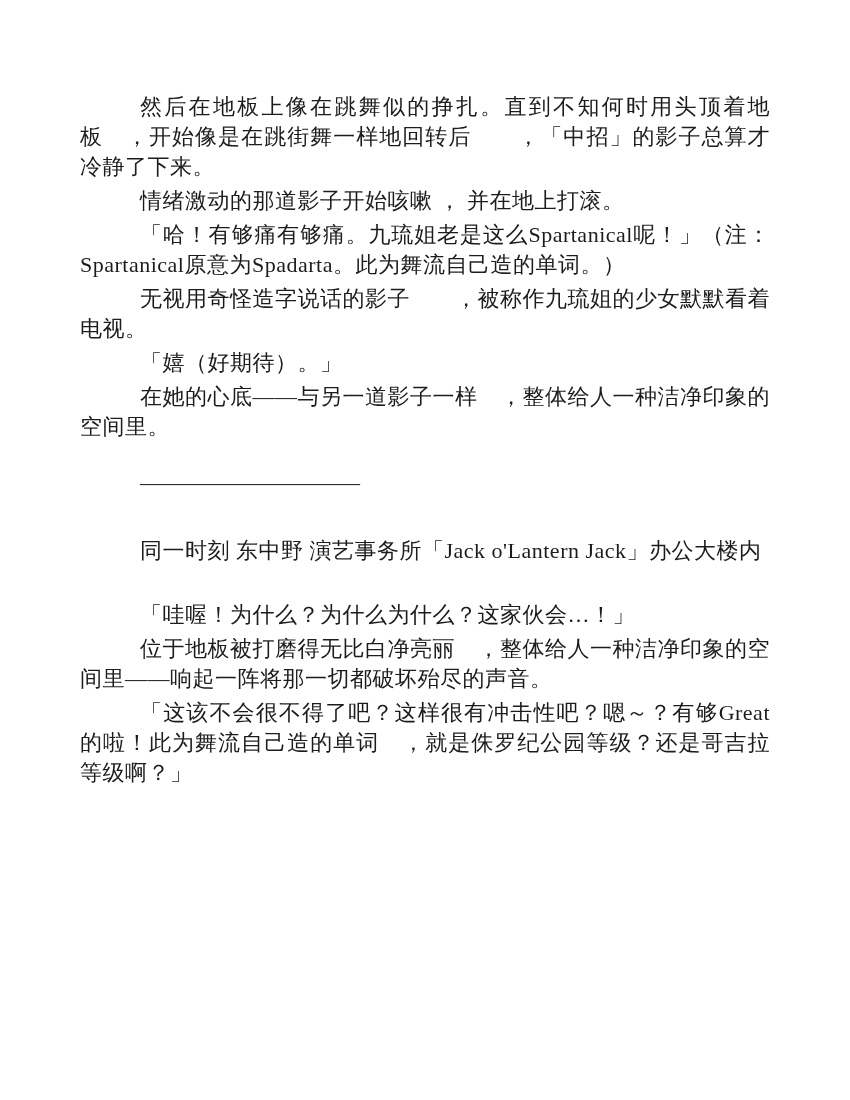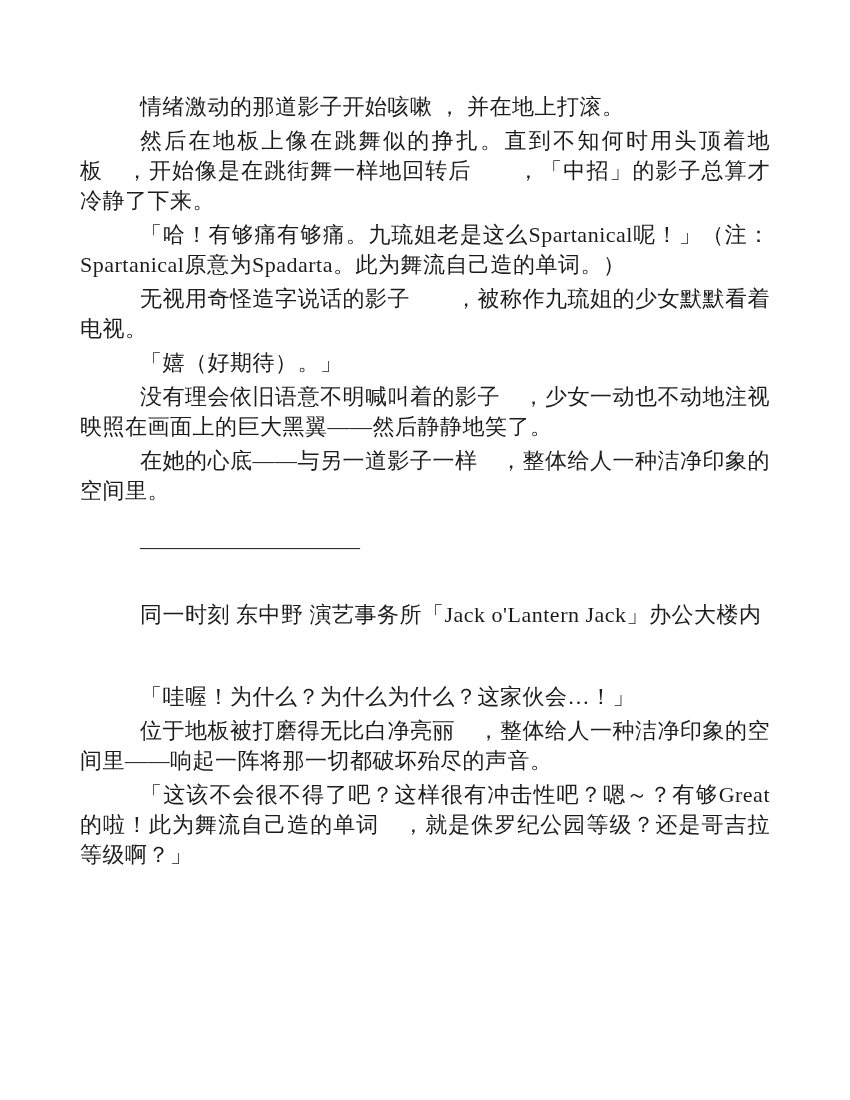--- a/index.html
+++ b/index.html
@@ -29,34 +29,33 @@
   }
   .divider {
     margin-top: 26px;
     white-space: nowrap;
     letter-spacing: 0;
   }
   .scene-header {
     margin-top: 38px;
   }
   .after-break {
-    margin-top: 52px;
+    margin-top: 34px;
   }
 </style>
 </head>
 <body>
 
 <div class="page">
 
+  <p class="para">然后在地板上像在跳舞似的挣扎。直到不知何时用头顶着地板　，开始像是在跳街舞一样地回转后　　，「中招」的影子总算才冷静了下来。</p>
   <p class="para">情绪激动的那道影子开始咳嗽 ， 并在地上打滚。</p>
-  <p class="para">然后在地板上像在跳舞似的挣扎。直到不知何时用头顶着地板　，开始像是在跳街舞一样地回转后　　，「中招」的影子总算才冷静了下来。</p>
   <p class="para">「哈！有够痛有够痛。九琉姐老是这么Spartanical呢！」（注：Spartanical原意为Spadarta。此为舞流自己造的单词。）</p>
   <p class="para">无视用奇怪造字说话的影子　　，被称作九琉姐的少女默默看着电视。</p>
   <p class="para">「嬉（好期待）。」</p>
-  <p class="para">没有理会依旧语意不明喊叫着的影子　，少女一动也不动地注视映照在画面上的巨大黑翼——然后静静地笑了。</p>
   <p class="para">在她的心底——与另一道影子一样　，整体给人一种洁净印象的空间里。</p>
 
   <p class="para divider">——————————</p>
 
   <p class="para scene-header">同一时刻 东中野 演艺事务所「Jack o'Lantern Jack」办公大楼内</p>
 
   <p class="para after-break">「哇喔！为什么？为什么为什么？这家伙会…！」</p>
   <p class="para">位于地板被打磨得无比白净亮丽　，整体给人一种洁净印象的空间里——响起一阵将那一切都破坏殆尽的声音。</p>
   <p class="para">「这该不会很不得了吧？这样很有冲击性吧？嗯～？有够Great的啦！此为舞流自己造的单词　，就是侏罗纪公园等级？还是哥吉拉等级啊？」</p>
 

